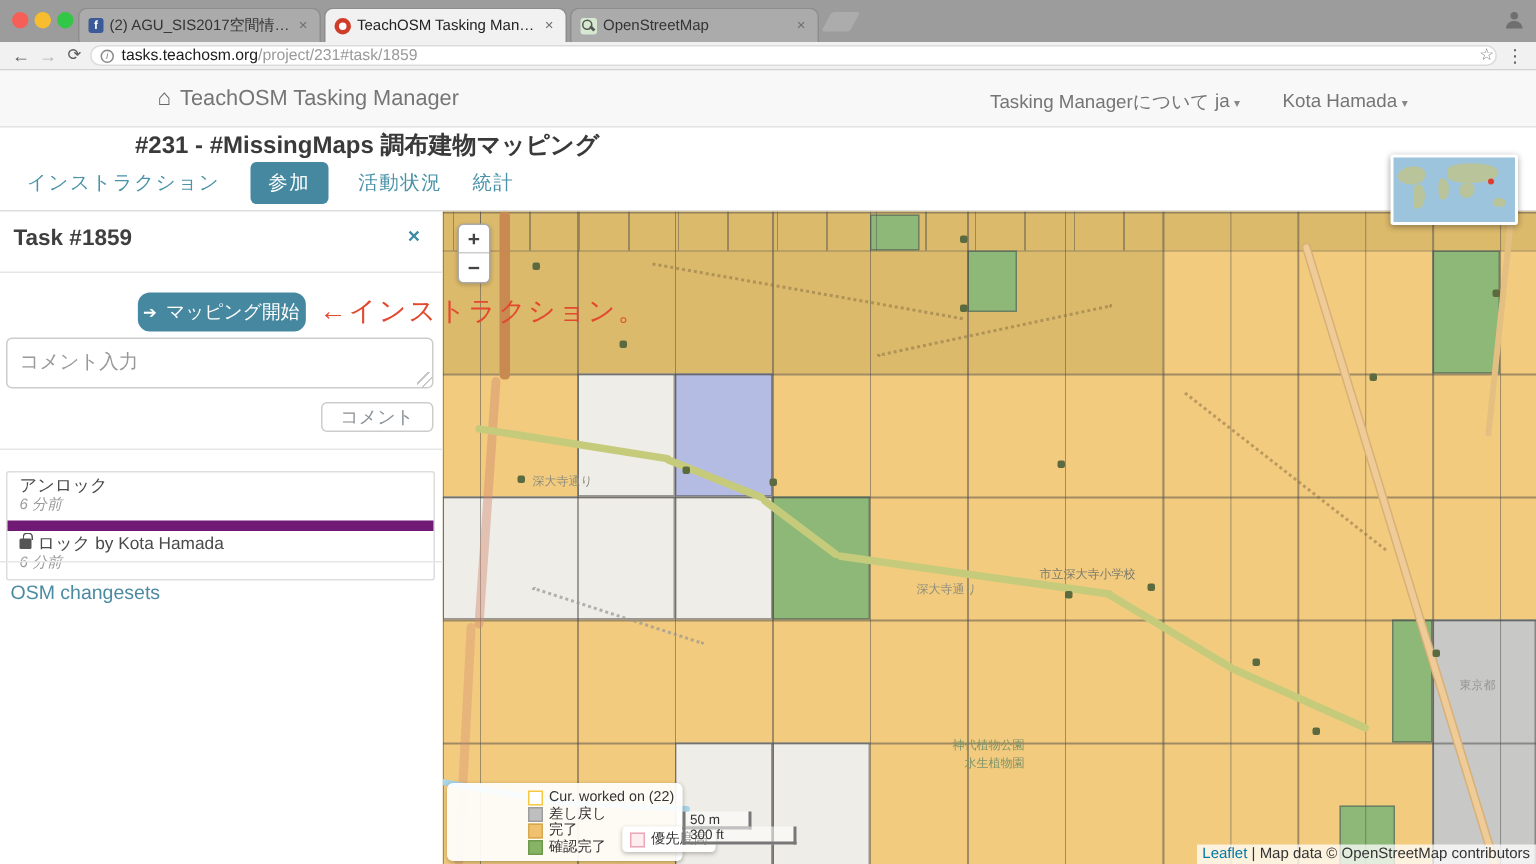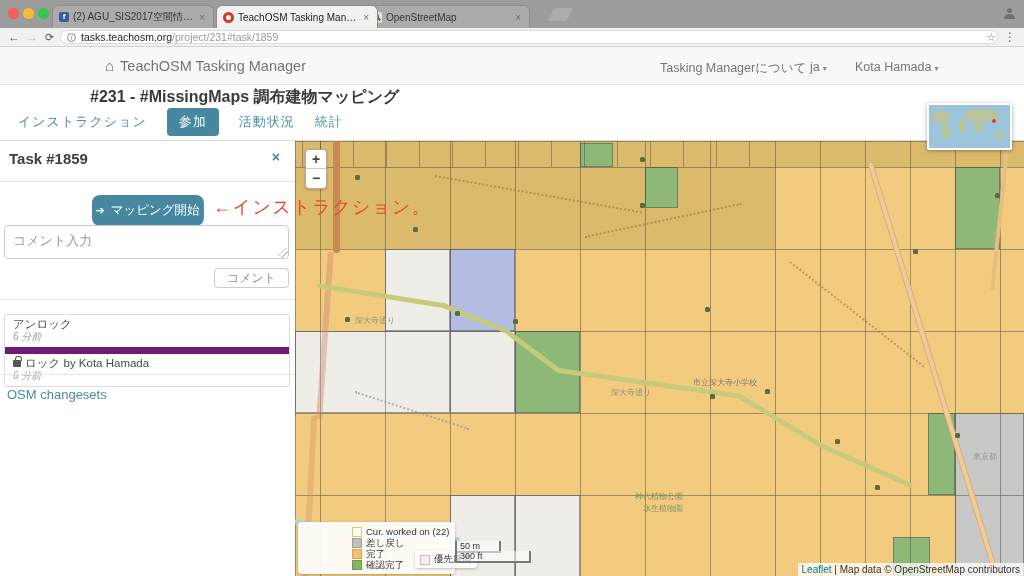--- a/index.html
+++ b/index.html
@@ -56,21 +56,21 @@
   #ptabs { position:absolute; left:18px; top:110px; height:24px; display:flex; align-items:center; gap:20px; }
   .ptab { font-size:13px; color:#4b93a8; letter-spacing:1px; }
   .ptab.active { background:#4688a0; color:#fff; border-radius:4px; padding:5px 12px; }
 
   
   #panel { position:absolute; left:0; top:140px; width:295px; height:436px; background:#fff;
     border-top:1px solid #ddd; z-index:3; }
   #task-title { position:absolute; left:9px; top:9px; font-size:15px; font-weight:bold; color:#3f3f3f; }
   #panel-close { position:absolute; right:15px; top:8px; font-size:14px; font-weight:bold; color:#3d8ba5; }
   .phr { position:absolute; left:0; width:295px; border-top:1px solid #e6e6e6; }
-  #start-btn { position:absolute; left:50%; transform:translateX(-50%); top:54px; height:31px;
+  #start-btn { position:absolute; left:50%; transform:translateX(-50%); top:54px; height:26px;
     background:#4688a0; color:#fff; font-size:12.5px; border:none; border-radius:8px;
     padding:0 4px; white-space:nowrap; }
   #start-btn .arr { font-size:11px; margin-right:6px; }
   #comment-box { position:absolute; left:4px; top:84px; width:285px; height:34px;
     border:1px solid #ccc; border-radius:4px; resize:none; font-size:13px; color:#444;
     padding:6px 8px; font-family:inherit; background:
       linear-gradient(135deg, transparent 0 calc(100% - 9px), #c8c8c8 0 calc(100% - 8px),
       transparent 0 calc(100% - 5px), #c8c8c8 0 calc(100% - 4px), transparent 0) bottom right/10px 10px no-repeat; }
   #comment-box::placeholder { color:#999; }
   #comment-btn { position:absolute; right:6px; top:127px; height:20px; background:#fff;
@@ -151,21 +151,21 @@
     <div class="btab" style="left:52px;width:162px">
       <span class="fav fb">f</span>
       <span class="ttl">(2) AGU_SIS2017空間情報シス..</span>
       <span class="cls">×</span>
     </div>
     <div class="btab active" style="left:216px;width:162px">
       <span class="fav to"></span>
       <span class="ttl">TeachOSM Tasking Manager -</span>
       <span class="cls">×</span>
     </div>
-    <div class="btab" style="left:364px;width:166px">
+    <div class="btab" style="left:380px;width:166px">
       <span class="fav osm"></span>
       <span class="ttl">OpenStreetMap</span>
       <span class="cls">×</span>
     </div>
     <div id="newtab"></div>
     <div id="profile-icon">
         <span class="hd"></span>
         <span class="sh"></span>
       </div>
   </div>

